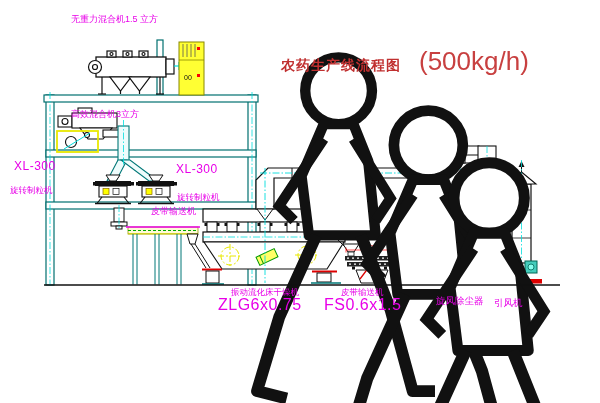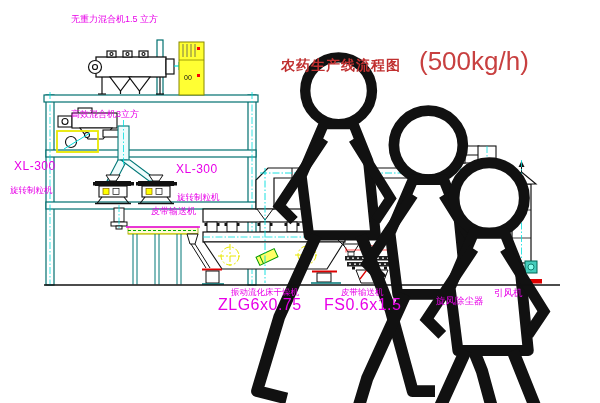--- a/index.html
+++ b/index.html
@@ -305,14 +305,14 @@
   <div class="lbl model" style="left:14px;top:160px;">XL-300</div>
   <div class="lbl fs8" style="left:10px;top:186px;">旋转制粒机</div>
   <div class="lbl model" style="left:176px;top:163px;">XL-300</div>
   <div class="lbl fs8" style="left:177px;top:193px;">旋转制粒机</div>
   <div class="lbl fs9" style="left:151px;top:207px;font-family:Liberation Serif, serif;">皮带输送机</div>
   <div class="lbl fs8" style="left:231px;top:288px;">振动流化床干燥机</div>
   <div class="lbl big-model" style="left:218px;top:297px;">ZLG6x0.75</div>
   <div class="lbl fs8" style="left:341px;top:288px;">皮带输送机</div>
   <div class="lbl big-model" style="left:324px;top:297px;">FS0.6x1.5</div>
   <div class="lbl fs95" style="left:436px;top:296px;text-align:center;">旋风除尘器</div>
-  <div class="lbl fs95" style="left:494px;top:288px;">引风机</div>
+  <div class="lbl fs95" style="left:494px;top:298px;">引风机</div>
 </div>
 
 </body></html>

